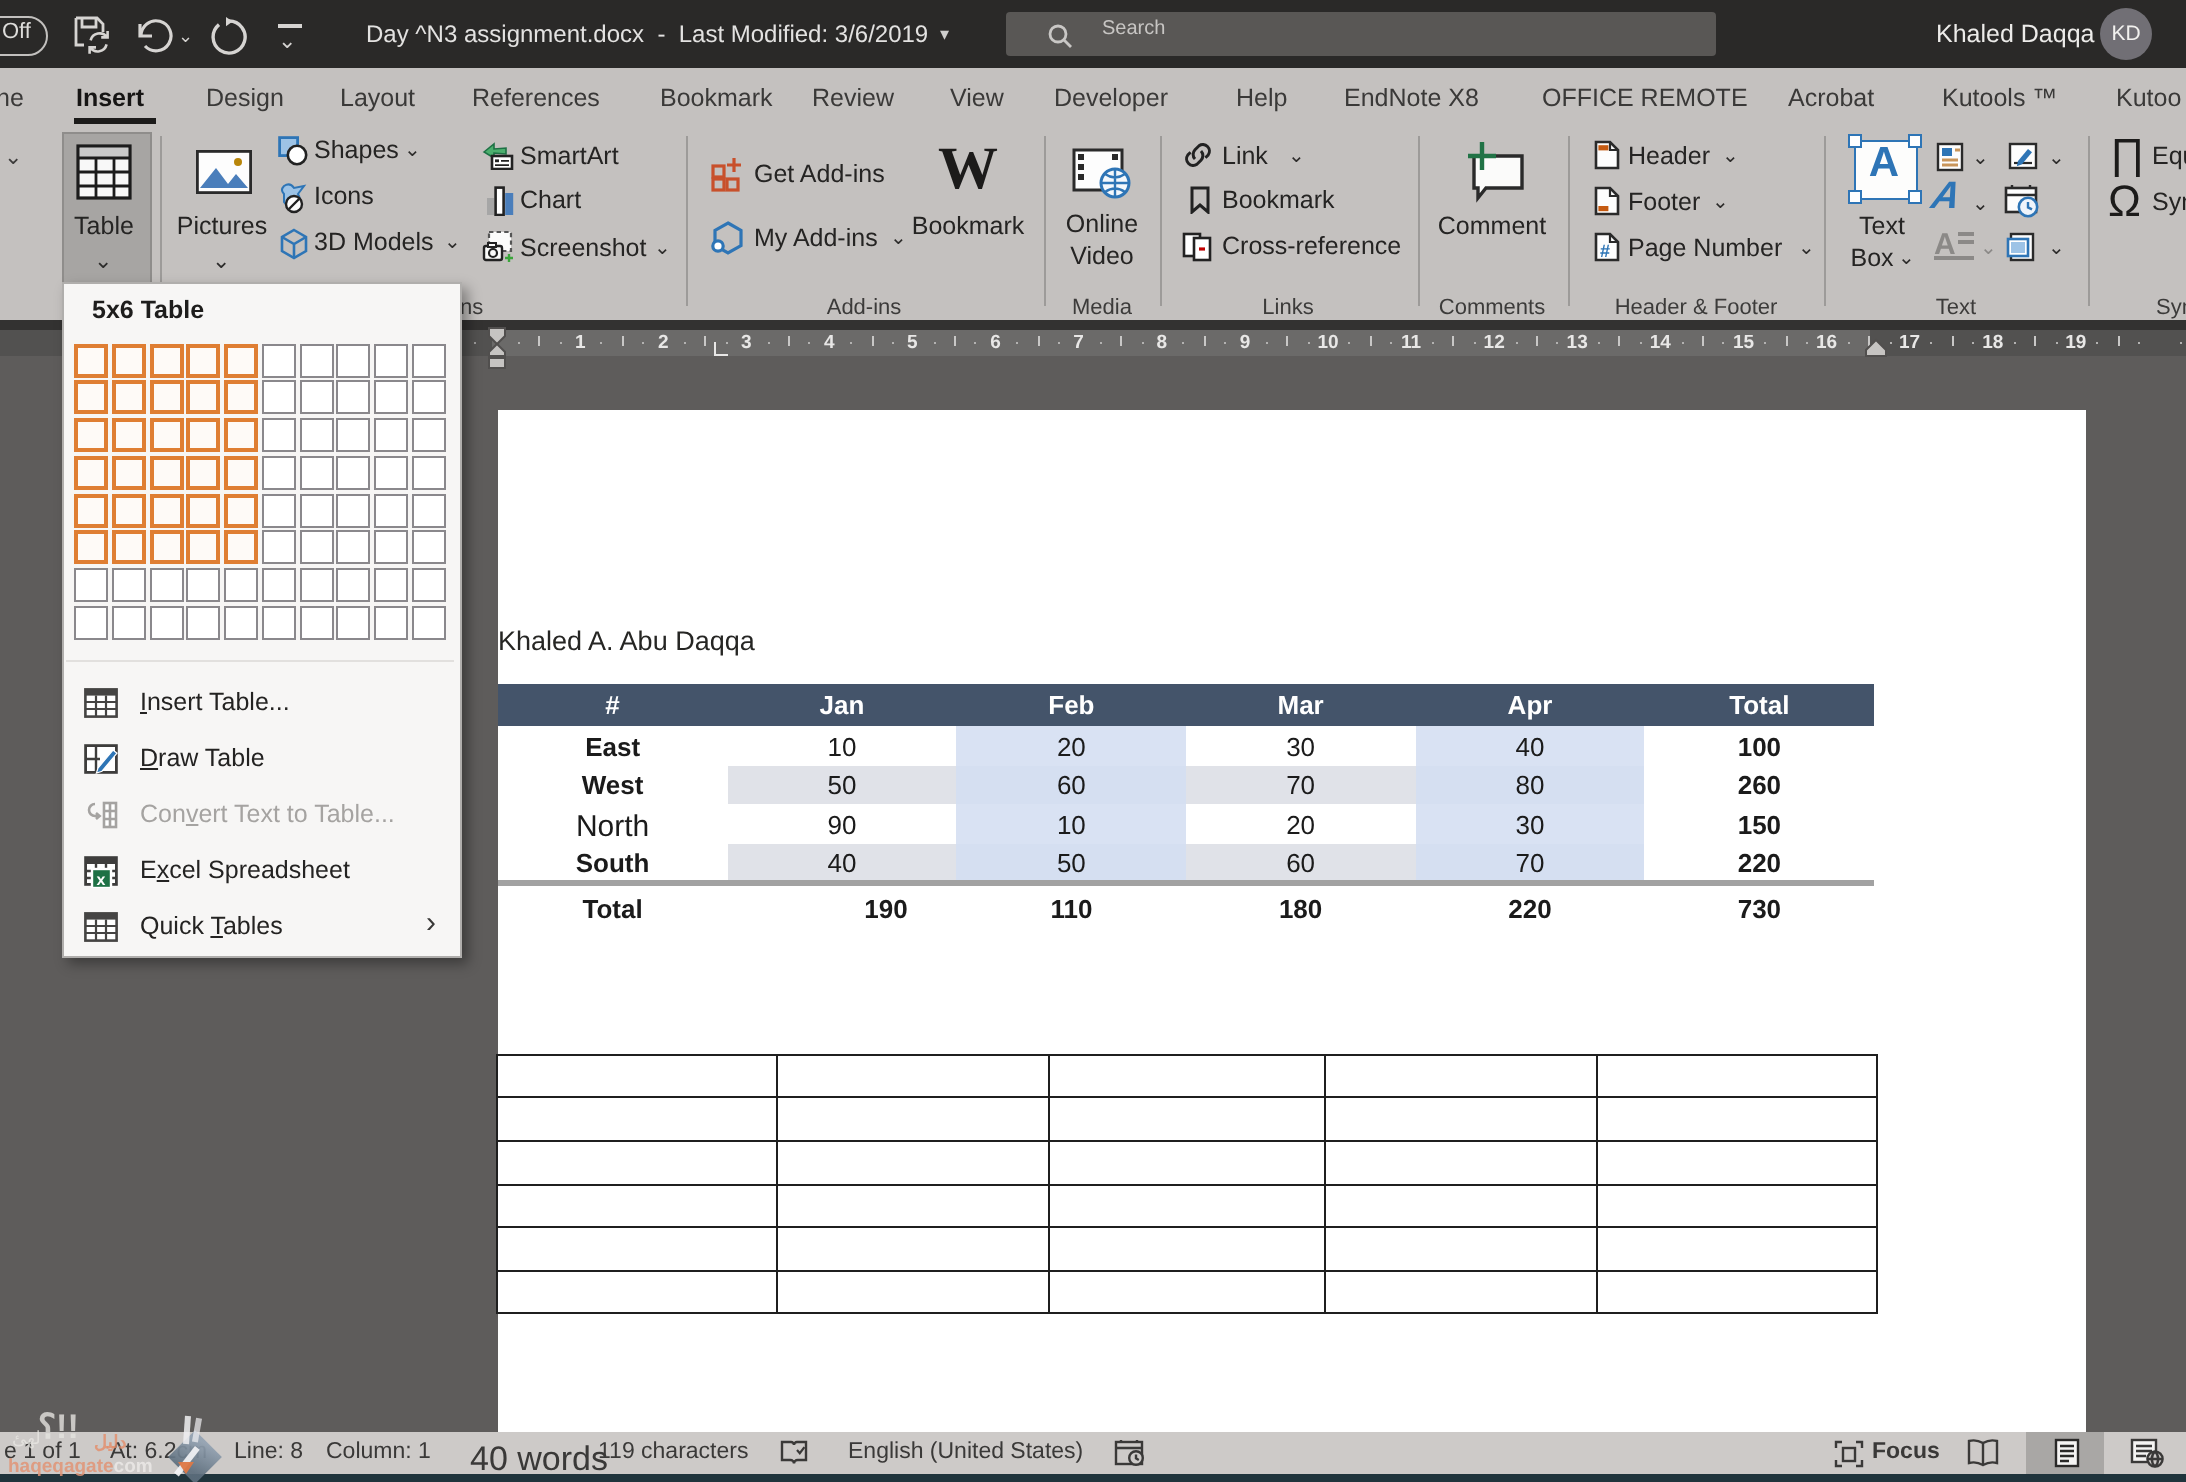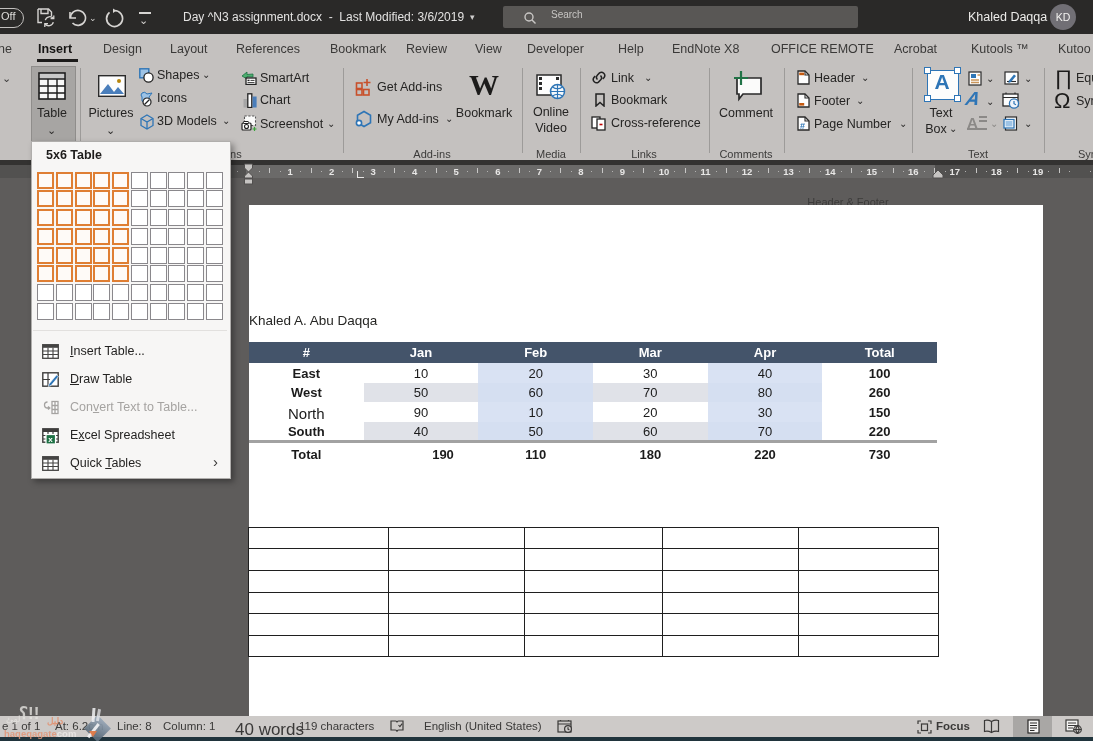--- a/index.html
+++ b/index.html
@@ -73,21 +73,21 @@
 <div class="abs" style="left:580px;top:68px;width:1px;height:85px;background:#9d9b99;"></div>
 <div class="abs" style="left:709px;top:68px;width:1px;height:85px;background:#9d9b99;"></div>
 <div class="abs" style="left:784px;top:68px;width:1px;height:85px;background:#9d9b99;"></div>
 <div class="abs" style="left:912px;top:68px;width:1px;height:85px;background:#9d9b99;"></div>
 <div class="abs" style="left:1044px;top:68px;width:1px;height:85px;background:#9d9b99;"></div>
 <div class="abs lbl" style="left:186px;top:148px;">Illustrations</div>
 <div class="abs lbl" style="left:432px;top:148px;transform:translateX(-50%);">Add-ins</div>
 <div class="abs lbl" style="left:551px;top:148px;transform:translateX(-50%);">Media</div>
 <div class="abs lbl" style="left:644px;top:148px;transform:translateX(-50%);">Links</div>
 <div class="abs lbl" style="left:746px;top:148px;transform:translateX(-50%);">Comments</div>
-<div class="abs lbl" style="left:848px;top:148px;transform:translateX(-50%);margin-top:48px;">Header &amp; Footer</div>
+<div class="abs lbl" style="left:848px;top:148px;transform:translateX(-50%);">Header &amp; Footer</div>
 <div class="abs lbl" style="left:978px;top:148px;transform:translateX(-50%);">Text</div>
 <div class="abs lbl" style="left:1078px;top:148px;">Symbols</div>
 <div class="abs" style="left:2px;top:72px;color:#3c3b3a;font-size:11px;">⌄</div>
 
 <div class="abs" style="left:31px;top:66px;width:43px;height:74px;background:#a7a5a3;border:1px solid #8f8d8b;"></div>
 <svg class="abs" style="left:38px;top:72px;" width="28" height="28" viewBox="0 0 28 28">
  <rect x="1" y="1" width="26" height="26" fill="#f8f8f8" stroke="#1c1c1c" stroke-width="1.6"></rect>
  <rect x="2" y="2" width="24" height="4.5" fill="#c9c9c9"></rect>
  <path d="M1 7 h26 M1 14 h26 M1 21 h26 M10 7 v20 M19 7 v20" stroke="#1c1c1c" stroke-width="1.4"></path>
 </svg>

